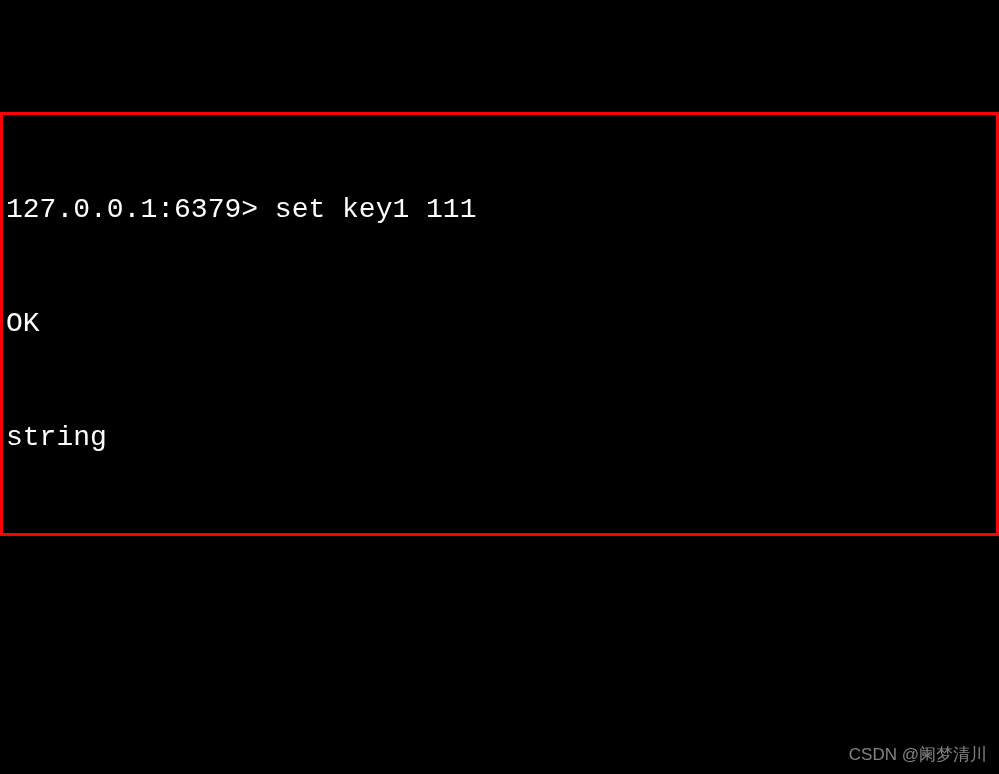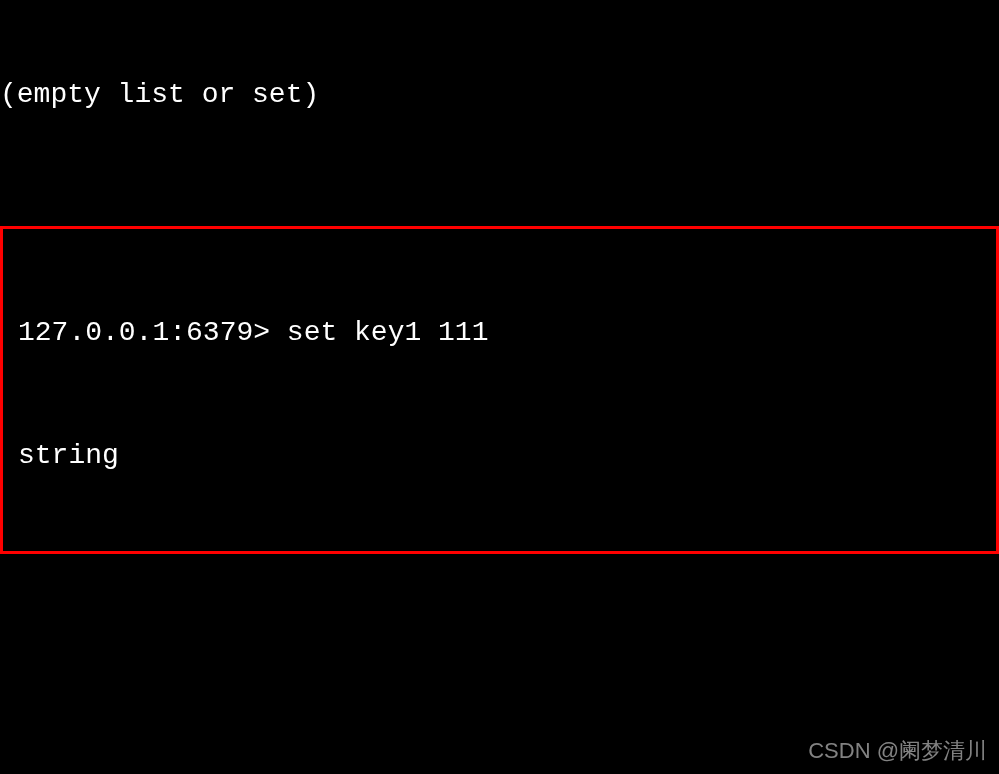--- a/index.html
+++ b/index.html
@@ -23,41 +23,40 @@
       white-space: pre;
     }
     .line {
       display: block;
     }
     .box {
       border: 3px solid #ff0000;
       margin-top: -2px;
     }
     .box .line {
-      padding-left: 15px;
-      margin-top: 9px;
+      padding-left: 3px;
     }
     .watermark {
       position: absolute;
       bottom: 8px;
       right: 12px;
-      font-size: 22px;
+      font-size: 17px;
       font-family: sans-serif;
       color: rgba(200,200,200,0.65);
       white-space: nowrap;
     }
   </style>
 </head>
 <body>
 
 <div class="terminal">
-  <span class="line">(empty list or set)</span>
 
   <div class="box">
     <span class="line">127.0.0.1:6379&gt; set key1 111</span>
+    <span class="line">OK</span>
     <span class="line">string</span>
   </div>
 
   
 
   
 
   
 
   

